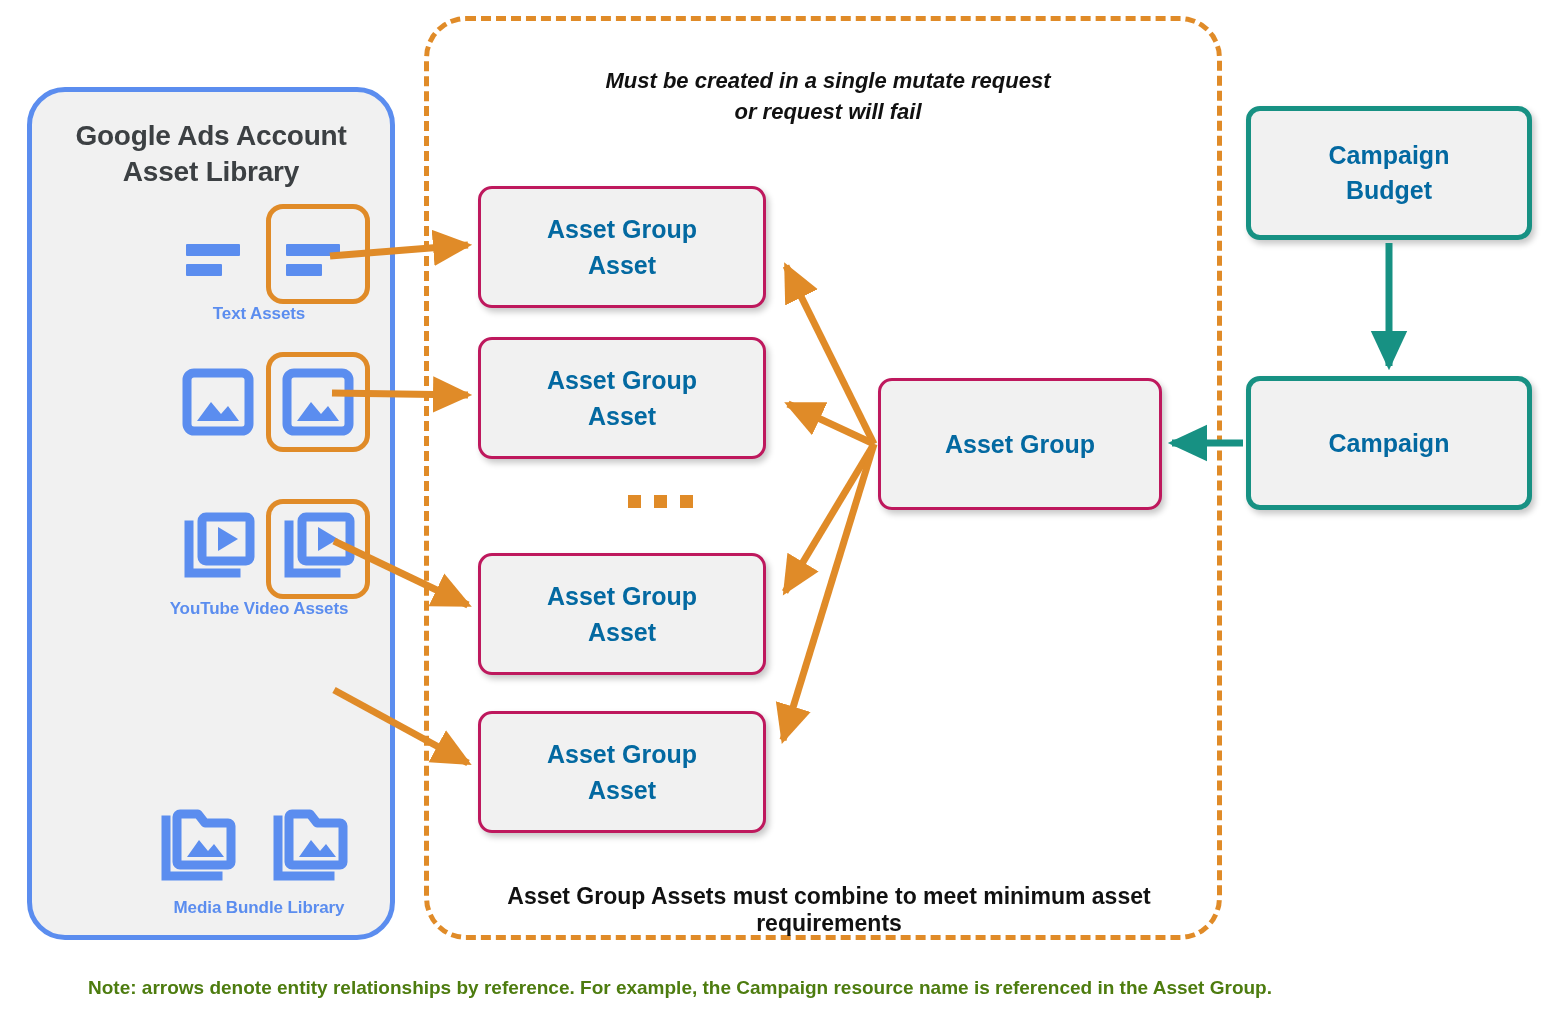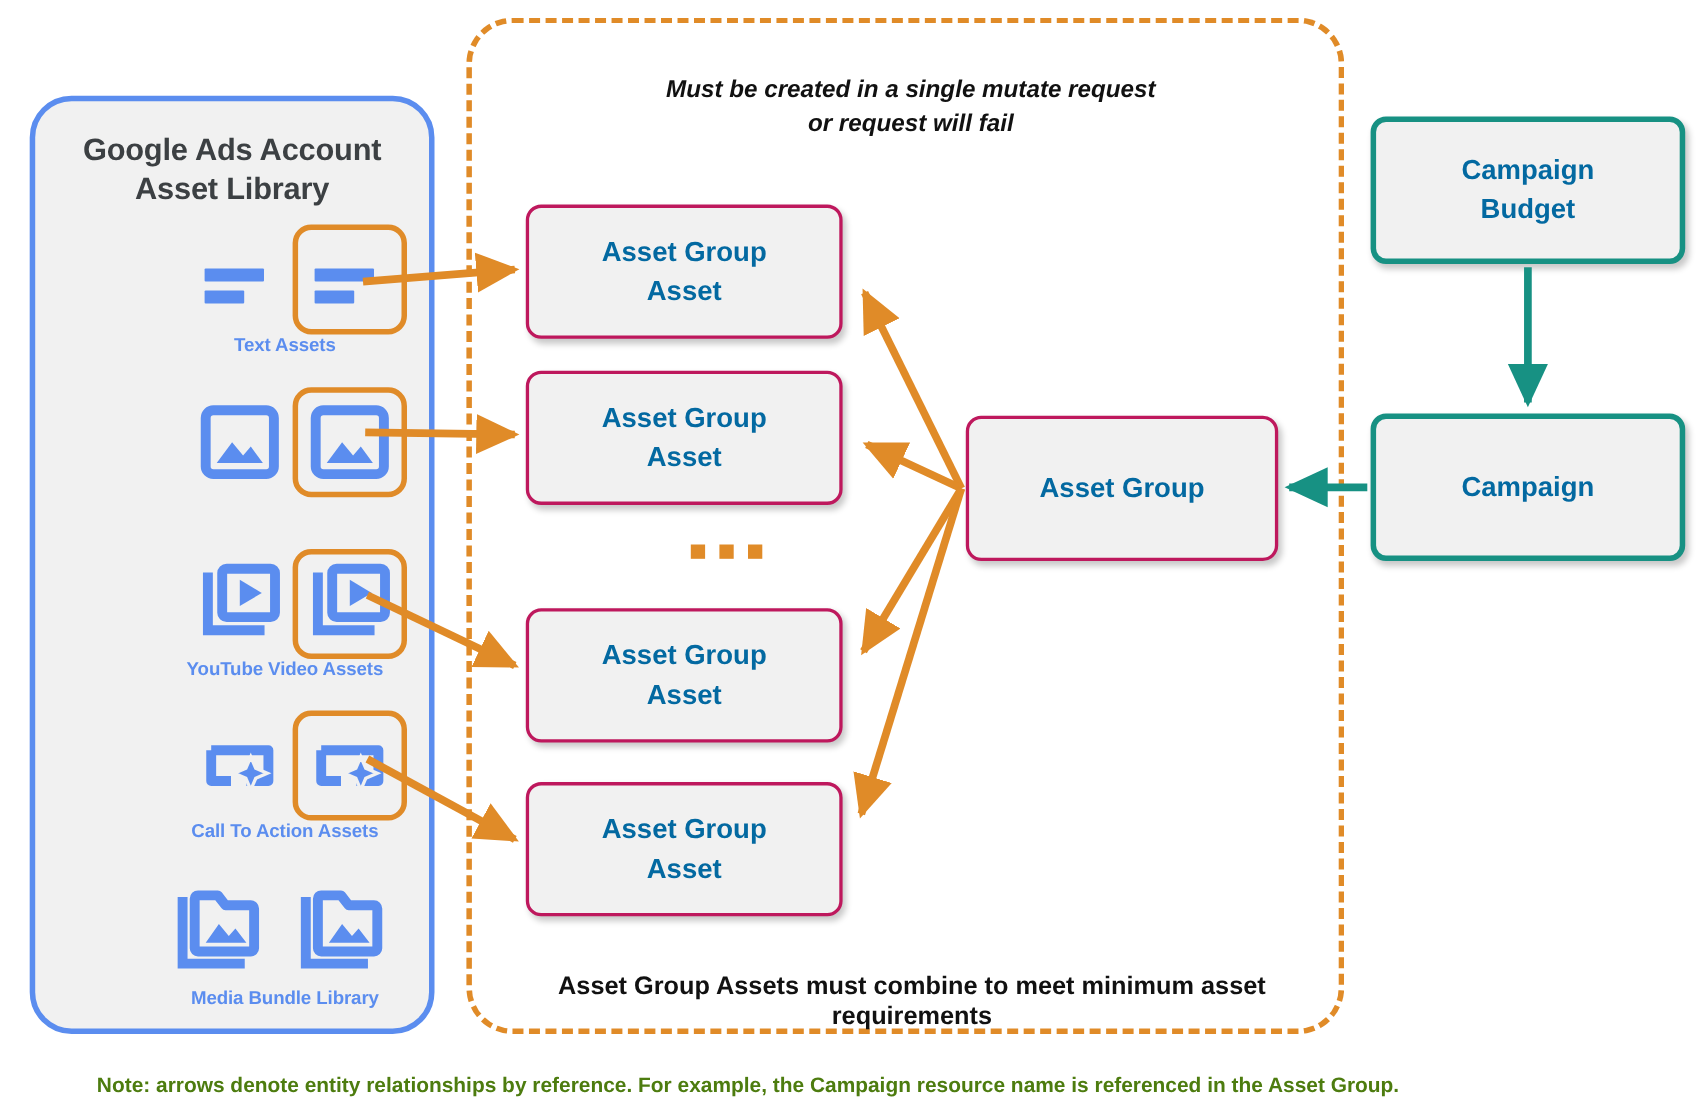--- a/index.html
+++ b/index.html
@@ -271,37 +271,20 @@
           <svg class="icon-inner" viewBox="0 0 76 76" width="76" height="76">
             <path d="M9 14 L9 62 L56 62" fill="none" stroke="#5b8def" stroke-width="9" stroke-linecap="square"></path>
             <rect x="22" y="6" width="48" height="44" rx="4" fill="none" stroke="#5b8def" stroke-width="9"></rect>
             <path d="M38 16 L58 28 L38 40 Z" fill="#5b8def"></path>
           </svg>
         </div>
       </div>
       <div class="asset-caption" style="top:102px;">YouTube Video  Assets</div>
     </div>
 
-    <div class="asset-row" style="top:552px;">
-      <div class="asset-icons">
-        <div class="icon-plain">
-          <svg viewBox="0 0 76 76" width="76" height="76">
-            <path d="M12 24 h52 v28 h-20 M30 52 H12 V24" fill="none" stroke="#5b8def" stroke-width="9" stroke-linejoin="round"></path>
-            <path d="M48 30 L52.5 40.5 L63 45 L52.5 49.5 L48 60 L43.5 49.5 L33 45 L43.5 40.5 Z" fill="#5b8def" stroke="#f1f1f1" stroke-width="3"></path>
-          </svg>
-        </div>
-        <div class="icon-boxed">
-          <svg class="icon-inner" viewBox="0 0 76 76" width="76" height="76">
-            <path d="M12 24 h52 v28 h-20 M30 52 H12 V24" fill="none" stroke="#5b8def" stroke-width="9" stroke-linejoin="round"></path>
-            <path d="M48 30 L52.5 40.5 L63 45 L52.5 49.5 L48 60 L43.5 49.5 L33 45 L43.5 40.5 Z" fill="#5b8def" stroke="#f1f1f1" stroke-width="3"></path>
-          </svg>
-        </div>
-      </div>
-      <div class="asset-caption" style="top:102px;">Call To Action Assets</div>
-    </div>
 
     <div class="asset-row" style="top:698px;">
       <div class="asset-icons">
         <div class="icon-plain" style="left:78px; top:14px; width:84px; height:84px;">
           <svg viewBox="0 0 84 84" width="84" height="84">
             <path d="M8 16 L8 72 L60 72" fill="none" stroke="#5b8def" stroke-width="9" stroke-linecap="square"></path>
             <path d="M22 10 h18 l7 9 h23 a3 3 0 0 1 3 3 v36 a3 3 0 0 1 -3 3 h-48 a3 3 0 0 1 -3 -3 v-45 a3 3 0 0 1 3 -3 z" fill="none" stroke="#5b8def" stroke-width="9" stroke-linejoin="round"></path>
             <path d="M29 53 L41 36 L50 47 L56 40 L66 53 Z" fill="#5b8def"></path>
           </svg>
         </div>

